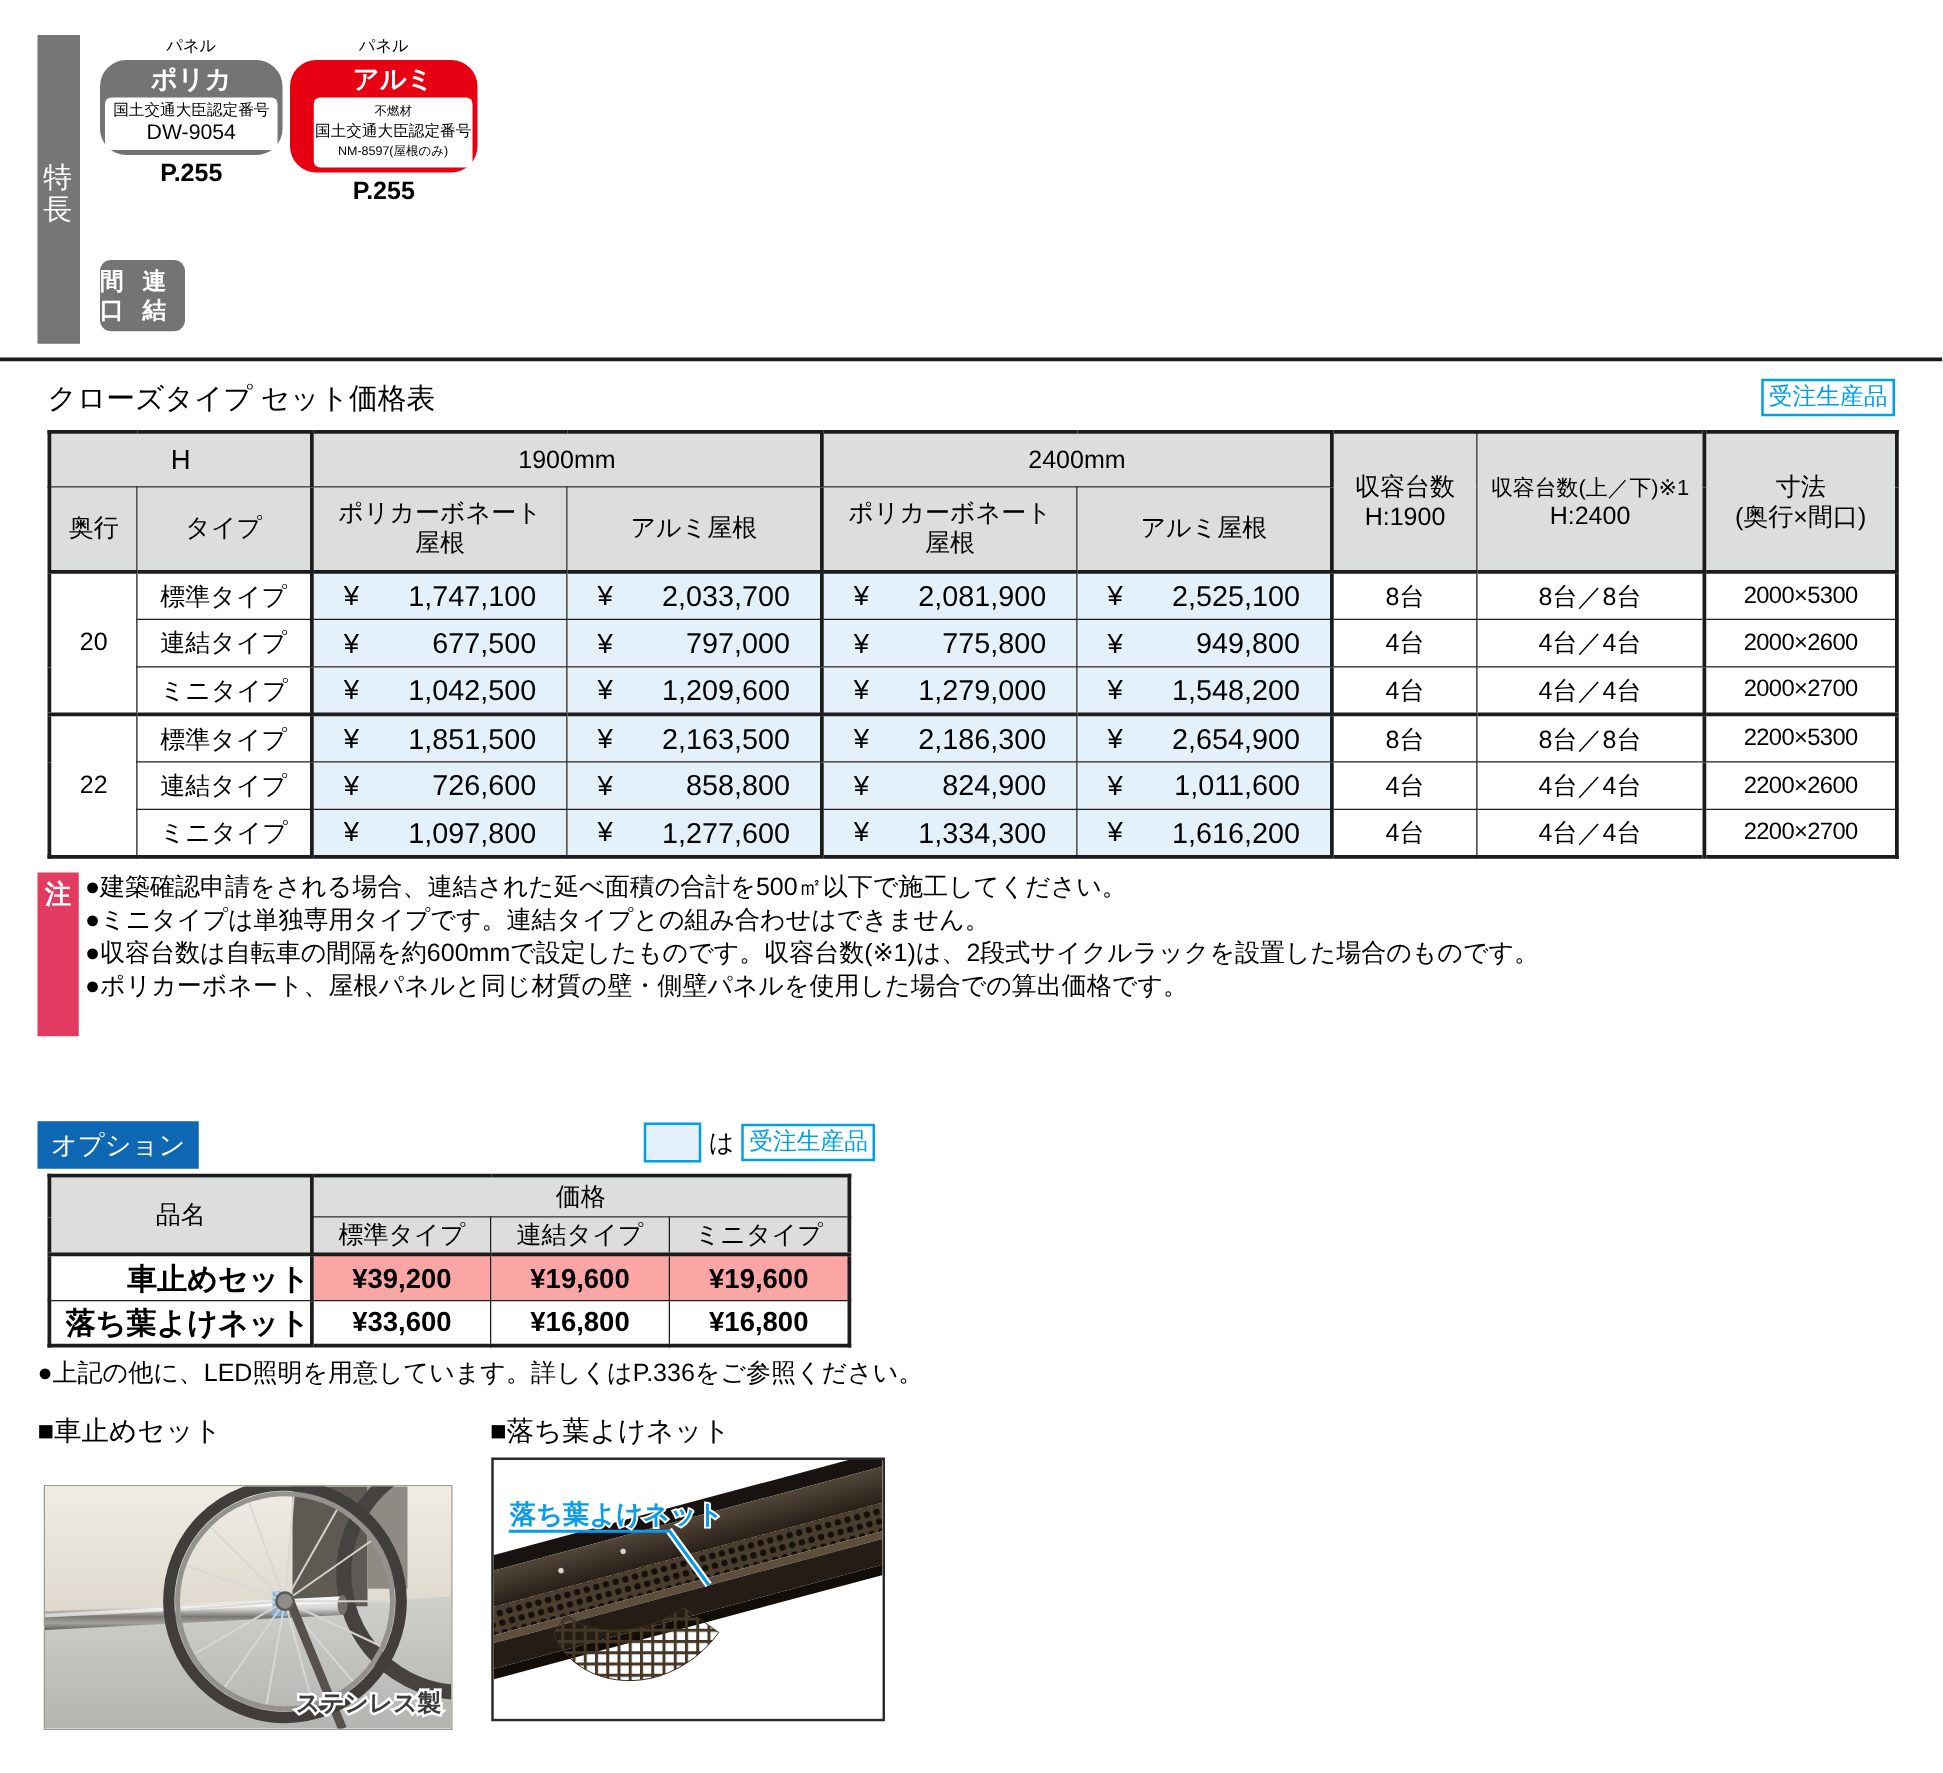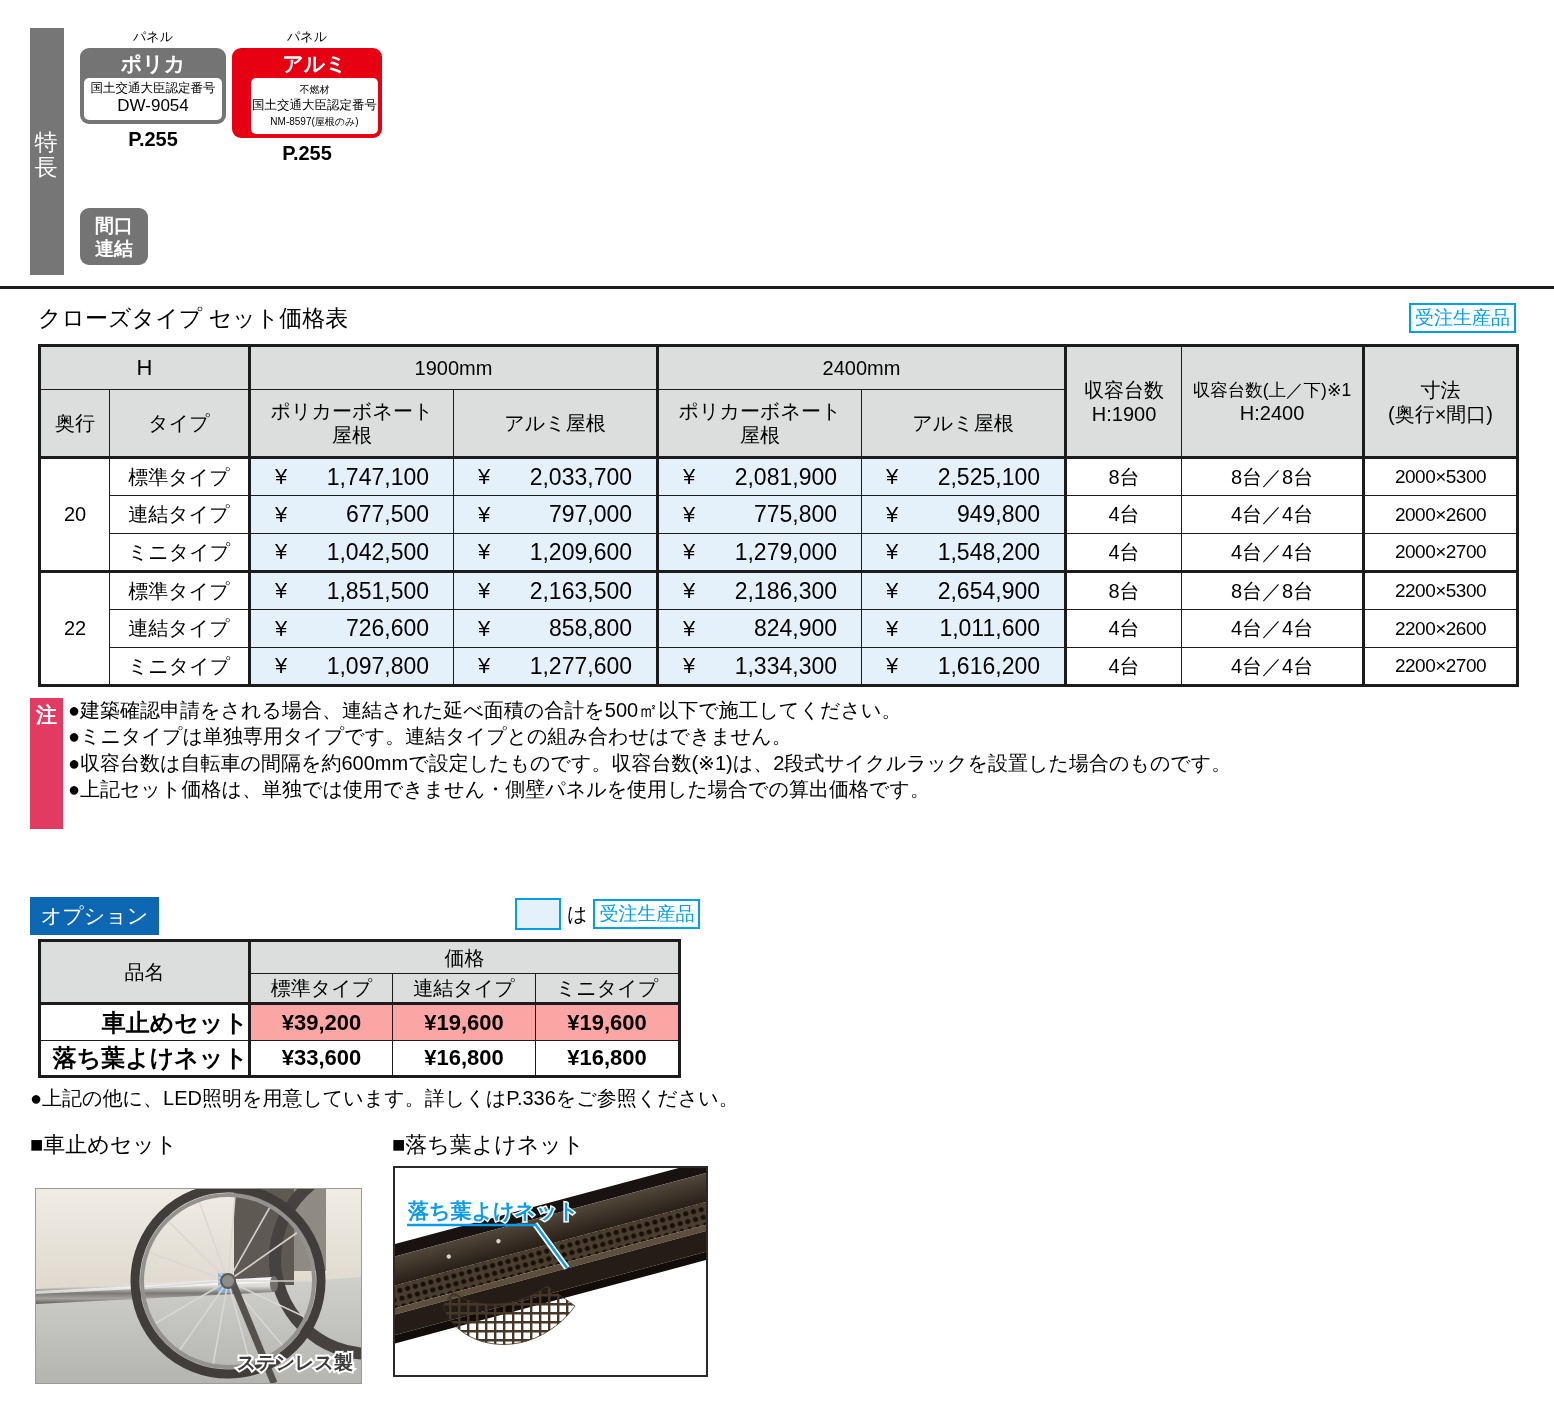--- a/index.html
+++ b/index.html
@@ -8,31 +8,31 @@
 
   
   .feat-bar{position:absolute;left:30px;top:28px;width:34px;height:247px;background:#767676;
             display:flex;justify-content:center;}
   .feat-bar span{writing-mode:vertical-rl;text-orientation:upright;color:#fff;font-size:23px;
             letter-spacing:26px;margin-top:84px;}
   .panel-group{position:absolute;top:28px;text-align:center;}
   .pg1{left:80px;width:146px;}
   .pg2{left:232px;width:150px;}
   .panel-tag{font-size:13px;height:18px;line-height:18px;color:#000;}
-  .panel-box{border-radius:9px;padding:3px 4px 4px 4px;margin-top:2px;}
+  .panel-box{border-radius:21px;padding:3px 4px 4px 4px;margin-top:2px;}
   .panel-box.gray{background:#747474;}
   .panel-box.red{background:#e60012;padding-left:19px;}
   .panel-name{color:#fff;font-size:21px;font-weight:bold;height:27px;line-height:26px;}
   .panel-cert{background:#fff;border-radius:5px;padding:3px 1px 4px 1px;color:#000;}
   .cert-s{font-size:12.5px;line-height:15px;white-space:nowrap;}
   .cert-m{font-size:10px;line-height:17px;white-space:nowrap;}
   .cert-b{font-size:17px;line-height:20px;white-space:nowrap;}
   .panel-page{font-size:20px;font-weight:bold;margin-top:4px;}
   .connect-badge{position:absolute;left:80px;top:208px;width:68px;height:57px;background:#747474;
-            border-radius:9px;color:#fff;font-size:19px;font-weight:bold;display:flex;flex-direction:column;
+            border-radius:9px;color:#fff;font-size:19px;font-weight:bold;display:flex;flex-direction:row;
             align-items:center;justify-content:center;line-height:23px;}
   .divider{position:absolute;left:0;top:286px;width:1554px;height:3px;background:#1c1c1c;}
 
   
   .sec-title{position:absolute;left:38px;top:303px;font-size:23px;}
   .order-badge{display:inline-block;color:#00a0e9;border:2px solid #00a0e9;background:#fff;
             font-size:19px;line-height:1;padding:3px 4px 4px 4px;}
   .order-top{position:absolute;right:38px;top:303px;}
 
   table.grid{border-collapse:collapse;table-layout:fixed;background:#fff;}
@@ -351,21 +351,21 @@
       <td class="dim">2200×2700</td>
     </tr>
   </tbody>
     </table>
 
   <div class="note-tab"><span>注</span></div>
   <ul class="notes-list">
     <li>●建築確認申請をされる場合、連結された延べ面積の合計を500㎡以下で施工してください。</li>
     <li>●ミニタイプは単独専用タイプです。連結タイプとの組み合わせはできません。</li>
     <li>●収容台数は自転車の間隔を約600mmで設定したものです。収容台数(※1)は、2段式サイクルラックを設置した場合のものです。</li>
-    <li>●上記セット価格は、単独では使用できません・側壁パネルを使用した場合での算出価格です。</li>
+    <li>●ポリカーボネート、屋根パネルと同じ材質の壁・側壁パネルを使用した場合での算出価格です。</li>
   </ul>
 
   <div class="opt-badge">オプション</div>
   <div class="opt-legend">
     <span class="swatch"></span>
     <span class="particle">は</span>
     <span class="order-badge">受注生産品</span>
   </div>
 
   <table class="grid opt-table">

